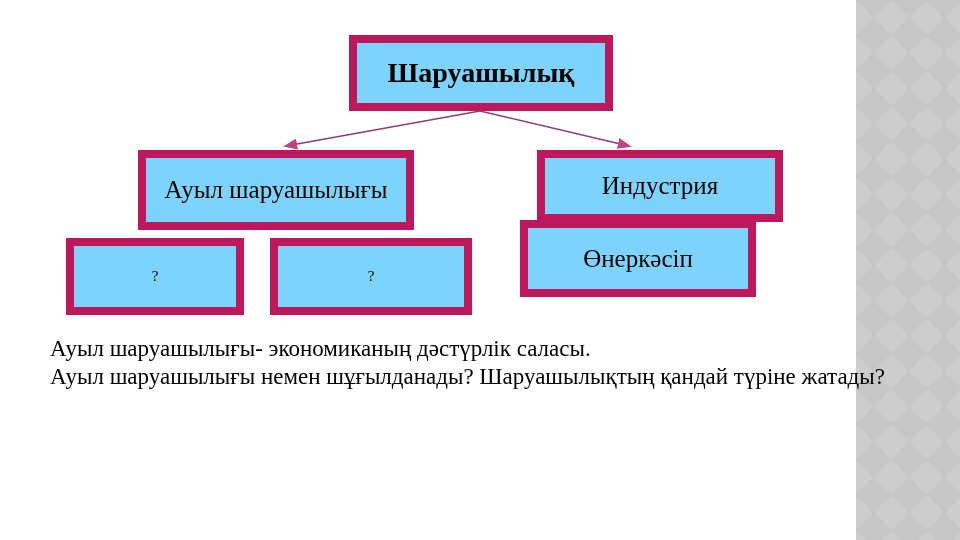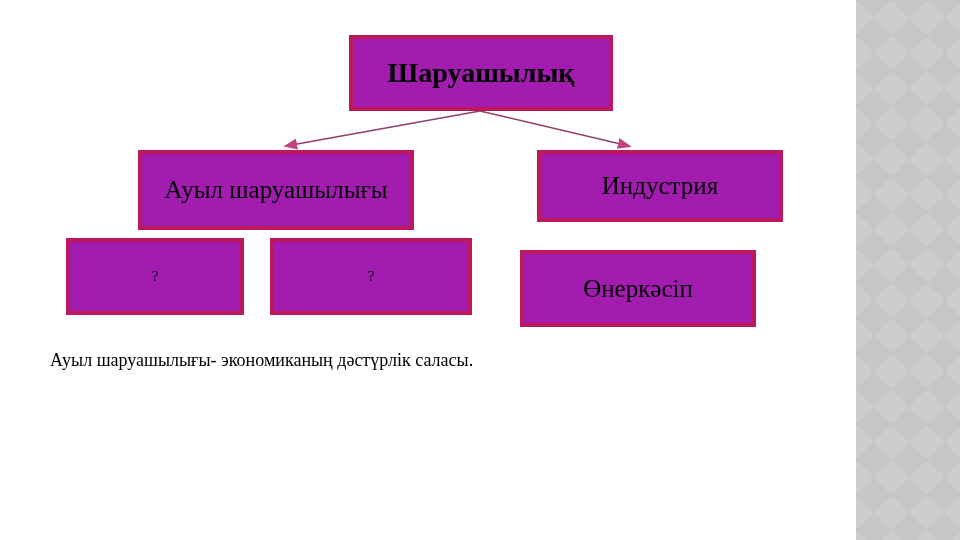--- a/index.html
+++ b/index.html
@@ -13,44 +13,44 @@
   }
   
   #strip {
     position: absolute; top: 0; right: 0;
     width: 104px; height: 540px;
     z-index: 0;
   }
   
   .node {
     position: absolute;
-    background: #a21caf;
-    border: 4px solid #be185d;
+    background: #7dd3fc;
+    border: 8px solid #be185d;
     display: flex; align-items: center; justify-content: center;
     text-align: center;
     z-index: 2;
   }
   #root-box   { left: 349px; top: 35px;  width: 264px; height: 76px; font-weight: bold; font-size: 28px; }
   #l2-left    { left: 138px; top: 150px; width: 276px; height: 80px; font-size: 25px; }
   #l2-right   { left: 537px; top: 150px; width: 246px; height: 72px; font-size: 25px; }
   #l3-q1      { left: 66px;  top: 238px; width: 178px; height: 77px; font-size: 15px; }
   #l3-q2      { left: 270px; top: 238px; width: 202px; height: 77px; font-size: 15px; }
-  #l3-onerkasip { left: 520px; top: 250px; width: 236px; height: 77px; font-size: 25px; }
+  #l3-onerkasip { left: 520px; top: 220px; width: 236px; height: 77px; font-size: 25px; }
   
   #arrows {
     position: absolute; left: 0; top: 0;
     width: 960px; height: 540px;
     z-index: 1;
     pointer-events: none;
   }
   
   #body-text {
-    position: absolute; left: 50px; top: 346px;
+    position: absolute; left: 50px; top: 335px;
     width: 880px;
-    font-size: 18px;
+    font-size: 23px;
     line-height: 28px;
     z-index: 3;
   }
   #body-text p { white-space: nowrap; }
 </style>
 </head>
 <body>
 
 <div id="slide">
 
@@ -94,15 +94,16 @@
   <div class="node" id="l3-q2">
     <span>?</span>
   </div>
 
   <div class="node" id="l3-onerkasip">
     <span>Өнеркәсіп</span>
   </div>
 
   <div id="body-text">
     <p>Ауыл шаруашылығы- экономиканың дәстүрлік саласы.</p>
+    <p>Ауыл шаруашылығы немен шұғылданады? Шаруашылықтың қандай түріне жатады?</p>
   </div>
 
 </div>
 
 </body></html>

